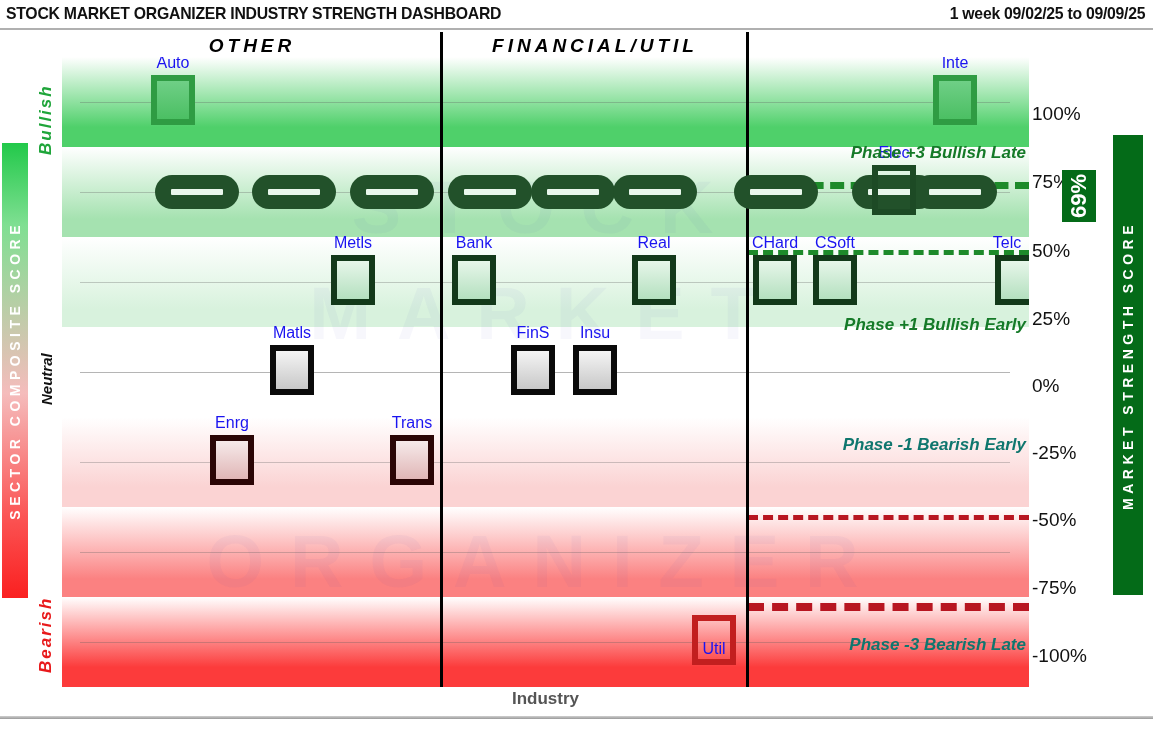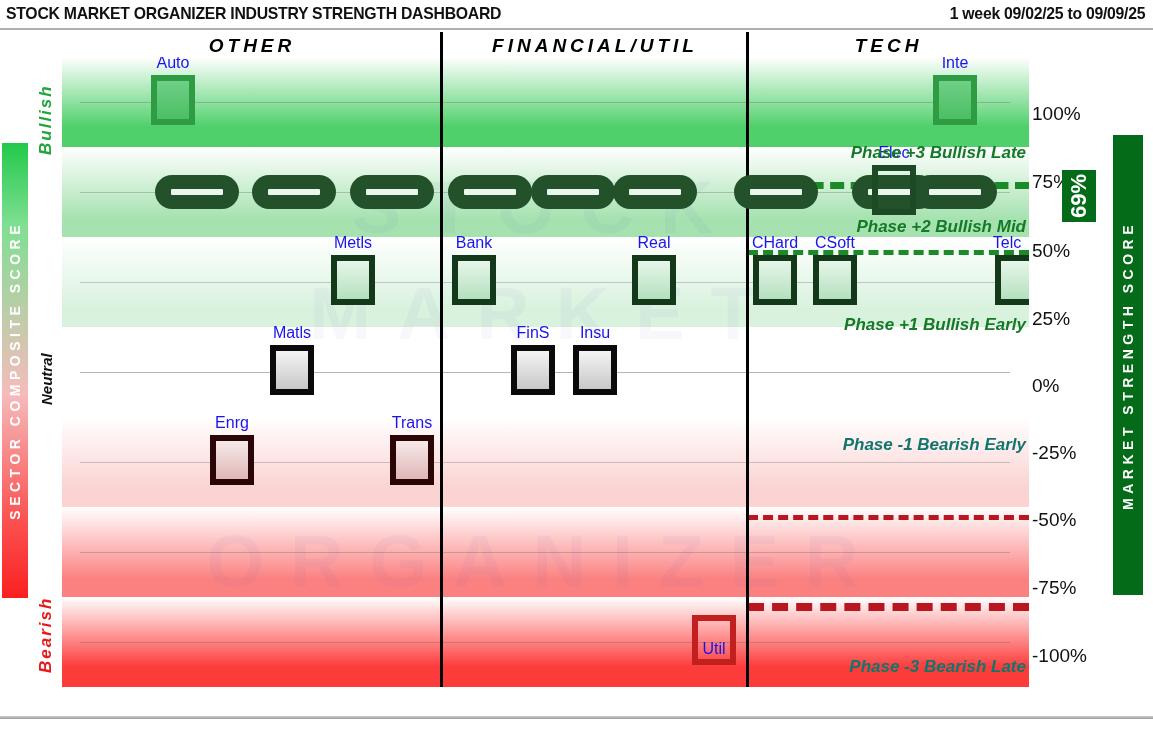--- a/index.html
+++ b/index.html
@@ -174,21 +174,20 @@
 
 <div id="root">
 
   <div id="header">
     <div id="header-title">STOCK MARKET ORGANIZER INDUSTRY STRENGTH DASHBOARD</div>
     <div id="header-daterange">1 week 09/02/25 to 09/09/25</div>
   </div>
 
   <div class="group-label" style="left:62px;width:380px;">OTHER</div>
   <div class="group-label" style="left:442px;width:306px;">FINANCIAL/UTIL</div>
-  <div class="group-label" style="left:748px;width:281px;">TECH</div>
 
   <div class="col-sep-top" style="left:440px;top:32px;height:25px;"></div>
   <div class="col-sep-top" style="left:746px;top:32px;height:25px;"></div>
 
   <div id="sector-bar">
     <span>SECTOR COMPOSITE SCORE</span>
   </div>
   <div id="bull-word">Bullish</div>
   <div id="neut-word">Neutral</div>
   <div id="bear-word">Bearish</div>
@@ -350,24 +349,23 @@
       <div class="marker-label" style="top:-48px;">CSoft</div>
       <div class="marker-box" style="top:-27px;border:6px solid #13391a;background:linear-gradient(to bottom,#e7f6ea,#b4e0bf);"></div>
     </div>
 
     <div class="marker" style="left:955px;top:225px;">
       <div class="marker-label" style="top:-48px;left:-55px;">Telc</div>
       <div class="marker-box" style="top:-27px;border:6px solid #13391a;background:linear-gradient(to bottom,#e7f6ea,#b4e0bf);"></div>
     </div>
 
     <div class="phase-cap bull" style="top:76px;">Phase +3 Bullish Late</div>
-    <div class="phase-cap bull" style="top:150px;">Phase +2 Bullish Mid</div>
     <div class="phase-cap bull" style="top:248px;">Phase +1 Bullish Early</div>
     <div class="phase-cap bear" style="top:378px;">Phase -1 Bearish Early</div>
-    <div class="phase-cap bear" style="top:600px;">Phase -3 Bearish Late</div>
+    <div class="phase-cap bear" style="top:578px;">Phase -3 Bearish Late</div>
 
   </div>
 
   <div id="pct-axis">
     <div class="pct-tick" style="top:46px;">100%</div>
     <div class="pct-tick" style="top:114px;">75%</div>
     <div class="pct-tick" style="top:183px;">50%</div>
     <div class="pct-tick" style="top:251px;">25%</div>
     <div class="pct-tick" style="top:318px;">0%</div>
     <div class="pct-tick" style="top:385px;">-25%</div>
@@ -377,15 +375,16 @@
   </div>
 
   <div id="strength-badge">
     <span>69%</span>
   </div>
 
   <div id="strength-bar">
     <span>MARKET STRENGTH SCORE</span>
   </div>
 
+  <div id="xaxis-title">Industry</div>
   <div id="bottom-rule"></div>
 
 </div>
 
 </body></html>

